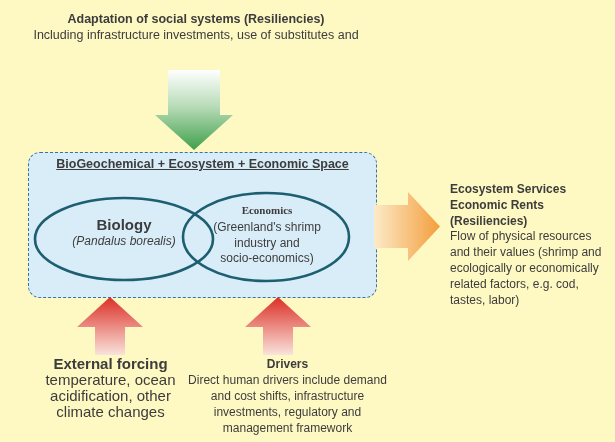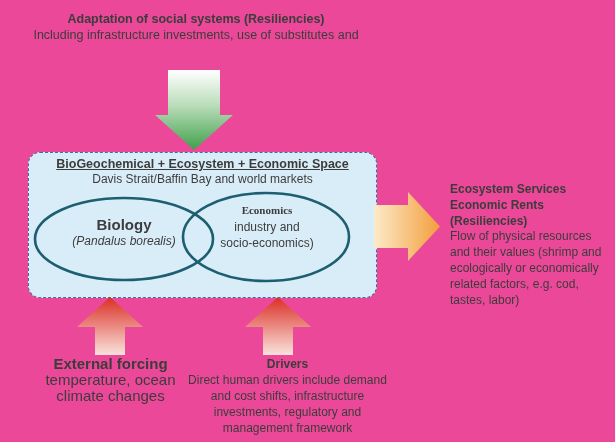--- a/index.html
+++ b/index.html
@@ -1,17 +1,17 @@
 <!DOCTYPE html>
 <html><head>
 <meta charset="utf-8">
 <style>
   html,body{margin:0;padding:0;background:#ffffff;}
   .canvas{
-    position:relative;width:615px;height:442px;background:#ec4899;
+    position:relative;width:615px;height:442px;background:#fef9c3;
     font-family:"Liberation Sans",sans-serif;color:#3d3c3c;overflow:hidden;
   }
   .abs{position:absolute;}
   .center{text-align:center;}
   .b{font-weight:bold;}
   .note{font-size:12.5px;line-height:15.5px;}
 
   
   .top-note{left:15px;top:12px;width:362px;}
 
@@ -62,35 +62,35 @@
         <stop offset="1" stop-color="#3fa04b"></stop>
       </linearGradient>
     </defs>
     <polygon points="13,0 65,0 65,45 78,45 39,80 0,45 13,45" fill="url(#gGreen)"></polygon>
   </svg>
 
   <div class="abs space-box"></div>
 
   <div class="abs center box-title">
     <div class="t1">BioGeochemical + Ecosystem + Economic Space</div>
-    <div class="t2">Davis Strait/Baffin Bay and world markets</div>
   </div>
 
   <svg class="abs venn" width="349" height="146" viewBox="0 0 349 146">
     <ellipse cx="96" cy="87" rx="89" ry="41" fill="none" stroke="#1d5f70" stroke-width="2.6"></ellipse>
     <ellipse cx="238" cy="85" rx="83" ry="44" fill="none" stroke="#1d5f70" stroke-width="2.6"></ellipse>
   </svg>
 
   <div class="abs center biology-label">
     <div class="t1">Biology</div>
     <div class="t2">(Pandalus borealis)</div>
   </div>
 
   <div class="abs center economics-label">
     <div class="t1">Economics</div>
+    <div class="t2">(Greenland's shrimp</div>
     <div class="t2">industry and</div>
     <div class="t2">socio-economics)</div>
   </div>
 
   <svg class="abs orange-arrow" width="66" height="69" viewBox="0 0 66 69">
     <defs>
       <linearGradient id="gOrange" x1="0" y1="0" x2="1" y2="0">
         <stop offset="0" stop-color="#fceac8"></stop>
         <stop offset="1" stop-color="#f39e3c"></stop>
       </linearGradient>
@@ -119,20 +119,21 @@
     <polygon points="33,0 66,30 48,30 48,58 18,58 18,30 0,30" fill="url(#gRed)"></polygon>
   </svg>
 
   <svg class="abs red-arrow-right" width="66" height="58" viewBox="0 0 66 58">
     <polygon points="33,0 66,30 48,30 48,58 18,58 18,30 0,30" fill="url(#gRed)"></polygon>
   </svg>
 
   <div class="abs center ext-note">
     <div class="b">External forcing</div>
     <div>temperature, ocean</div>
+    <div>acidification, other</div>
     <div>climate changes</div>
   </div>
 
   <div class="abs center fishery-note">
     <div class="b">Drivers</div>
     <div>Direct human drivers include demand</div>
     <div>and cost shifts, infrastructure</div>
     <div>investments, regulatory and</div>
     <div>management framework</div>
   </div>

